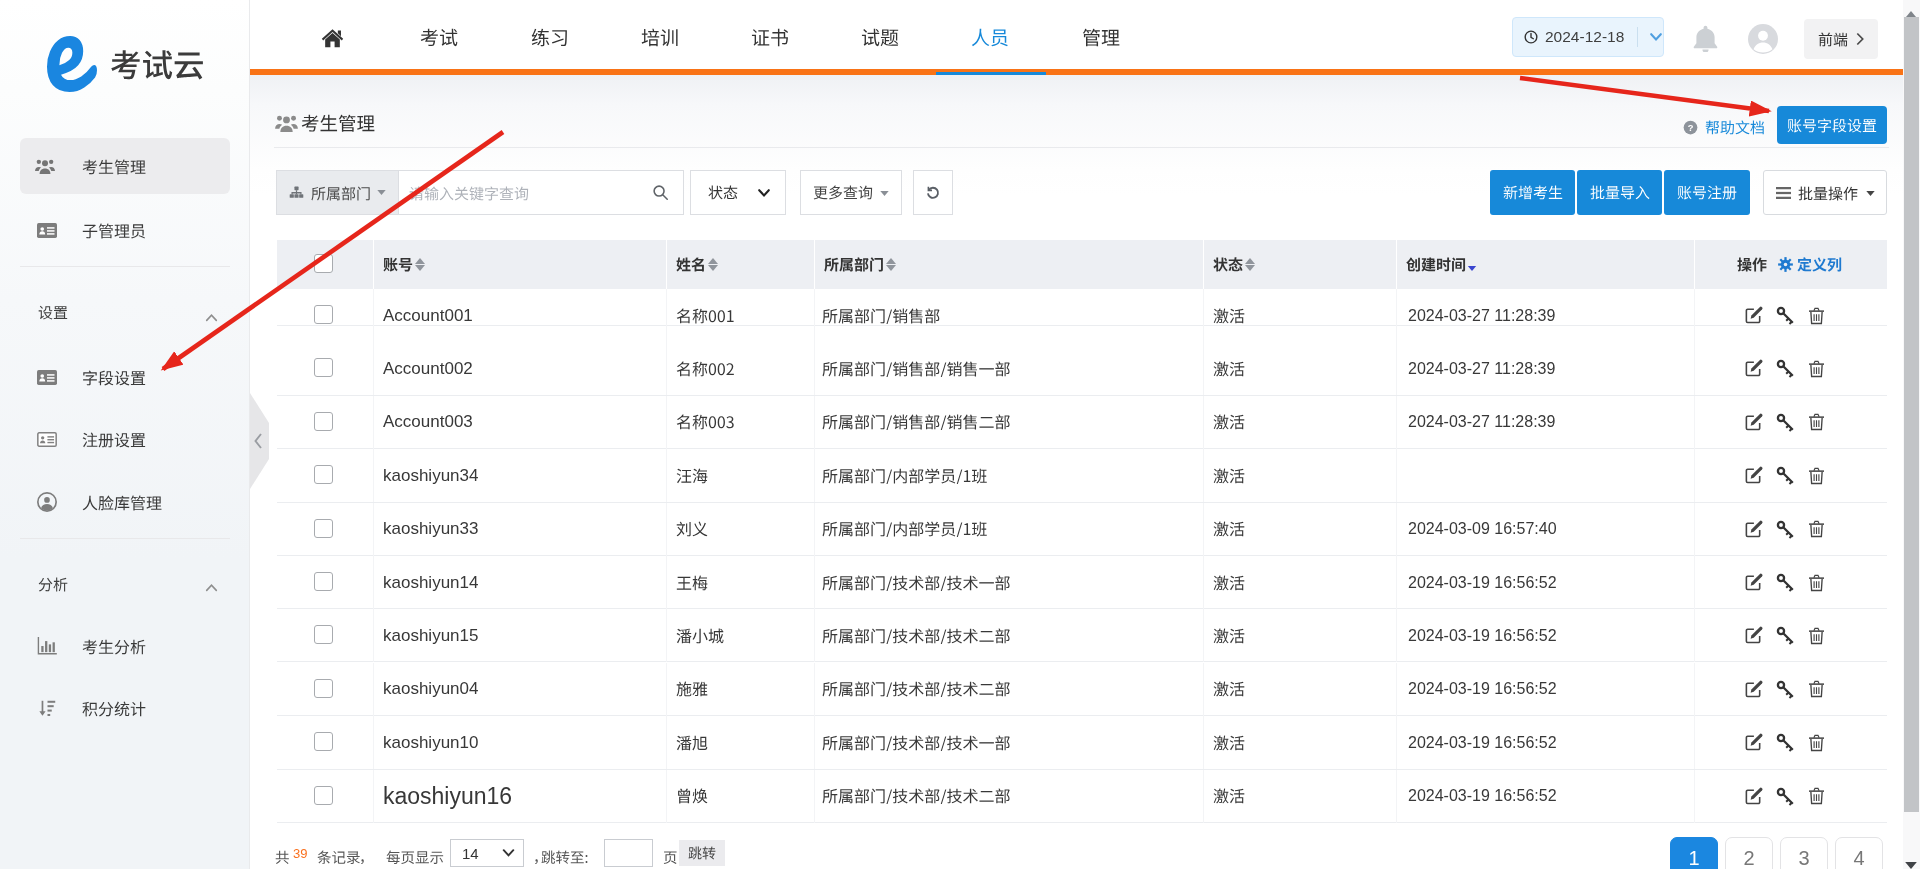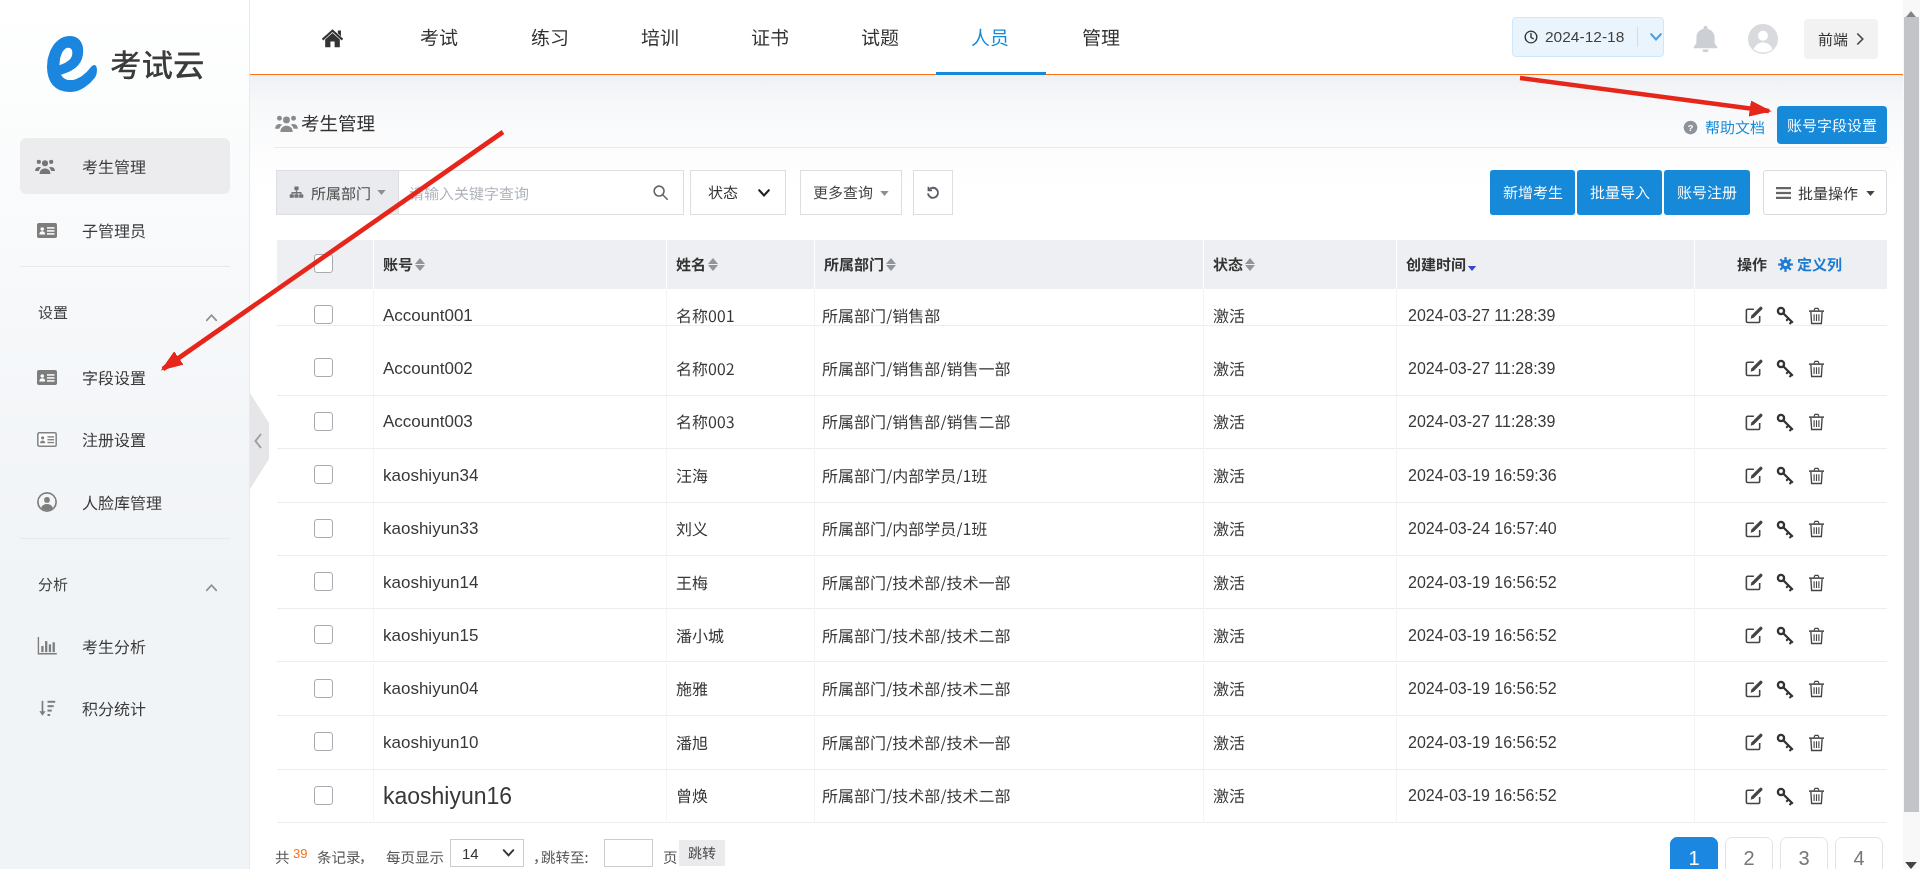--- a/index.html
+++ b/index.html
@@ -1,18 +1,18 @@
 <!DOCTYPE html>
 <html><head><meta charset="utf-8"><title>k</title><style>
 *{margin:0;padding:0;box-sizing:border-box}
 html,body{width:1920px;height:869px;overflow:hidden;font-family:"Liberation Sans",sans-serif;background:#fff}
 .abs{position:absolute}
 svg{display:inline-block;vertical-align:middle}
 .sidebar{position:absolute;left:0;top:0;width:250px;height:869px;background:linear-gradient(180deg,#ffffff 0,#fcfdfd 90px,#f6f8fa 300px,#f1f4f7 560px,#f1f4f7 100%);border-right:1px solid #e9eaec;z-index:3}
-.topnav{position:absolute;left:250px;top:0;width:1653px;height:75px;background:#fff;border-bottom:1px solid #f97316;z-index:2}
+.topnav{position:absolute;left:250px;top:0;width:1653px;height:75px;background:#fff;border-bottom:6px solid #f97316;z-index:2}
 .navitem{position:absolute;top:0;height:75px;display:flex;align-items:center;justify-content:center}
 .main{position:absolute;left:250px;top:75px;width:1653px;height:794px;background:linear-gradient(180deg,#eff1f4 0%,#f7f8fa 30px,#fefefe 95px,#ffffff 120px);z-index:1}
 .mrel{position:absolute;left:0;top:0;width:1653px;height:794px}
 .hdivider{position:absolute;left:24px;width:1615px;height:0;border-top:1px solid #e9eaed}
 .toolbtn{display:flex;align-items:center;justify-content:center;border:1px solid #dcdee2;background:#fff;height:45px}
 .bluebtn{display:flex;align-items:center;justify-content:center;background:#1789d9;height:45px;border-radius:3px}
 .thead{position:absolute;background:#edeff3}
 .thcell{position:absolute;top:0;height:48px;display:flex;align-items:center}
 .trow{position:absolute;left:0;width:1610px;height:54px;border-bottom:1px solid #ebedf0;background:#fff}
 .tcell{position:absolute;top:0;height:53px;display:flex;align-items:center;font-size:16px;color:#383838}
@@ -815,21 +815,20 @@
             </svg>
           </div>
           <div class="tcell" style="left:936px">
             <svg width="32.0" height="16.0" viewBox="0 0 32.0 16.0" fill="#383838">
               <g transform="translate(0,14.08) scale(0.01600,-0.01600)">
                 <use href="#gr6fc0" x="0"></use>
                 <use href="#gr6d3b" x="1000"></use>
               </g>
             </svg>
           </div>
-          <div class="tcell" style="left:1131px">2024-03-19 16:59:36</div>
           <div class="tcell" style="left:1467px">
             <span style="display:flex;align-items:center;gap:13px">
               <svg width="19" height="19" viewBox="0 0 24 24" fill="none" stroke="#444" stroke-width="2">
                 <path d="M19.8 12.5v6.7a1.6 1.6 0 0 1-1.6 1.6H4.6A1.6 1.6 0 0 1 3 19.2V5.6A1.6 1.6 0 0 1 4.6 4h7.9"></path>
                 <path d="M8.4 16.2 9.3 12 19.8 1.5a2.05 2.05 0 0 1 2.9 2.9L12.2 14.9z" fill="#444" stroke="none"></path>
               </svg>
               <svg width="19" height="19" viewBox="0 0 24 24">
                 <circle cx="6.3" cy="6.3" r="3.9" fill="none" stroke="#333" stroke-width="2.9"></circle>
                 <path d="M9.2 9.2 21.2 21.2" stroke="#333" stroke-width="2.9" fill="none"></path>
                 <path d="M16.1 15.5 12.9 18.7M20.2 19.6 17 22.8" stroke="#333" stroke-width="2.5" fill="none"></path>
@@ -879,21 +878,21 @@
             </svg>
           </div>
           <div class="tcell" style="left:936px">
             <svg width="32.0" height="16.0" viewBox="0 0 32.0 16.0" fill="#383838">
               <g transform="translate(0,14.08) scale(0.01600,-0.01600)">
                 <use href="#gr6fc0" x="0"></use>
                 <use href="#gr6d3b" x="1000"></use>
               </g>
             </svg>
           </div>
-          <div class="tcell" style="left:1131px">2024-03-24 16:57:40</div>
+          <div class="tcell" style="left:1131px">2024-03-09 16:57:40</div>
           <div class="tcell" style="left:1467px">
             <span style="display:flex;align-items:center;gap:13px">
               <svg width="19" height="19" viewBox="0 0 24 24" fill="none" stroke="#444" stroke-width="2">
                 <path d="M19.8 12.5v6.7a1.6 1.6 0 0 1-1.6 1.6H4.6A1.6 1.6 0 0 1 3 19.2V5.6A1.6 1.6 0 0 1 4.6 4h7.9"></path>
                 <path d="M8.4 16.2 9.3 12 19.8 1.5a2.05 2.05 0 0 1 2.9 2.9L12.2 14.9z" fill="#444" stroke="none"></path>
               </svg>
               <svg width="19" height="19" viewBox="0 0 24 24">
                 <circle cx="6.3" cy="6.3" r="3.9" fill="none" stroke="#333" stroke-width="2.9"></circle>
                 <path d="M9.2 9.2 21.2 21.2" stroke="#333" stroke-width="2.9" fill="none"></path>
                 <path d="M16.1 15.5 12.9 18.7M20.2 19.6 17 22.8" stroke="#333" stroke-width="2.5" fill="none"></path>

